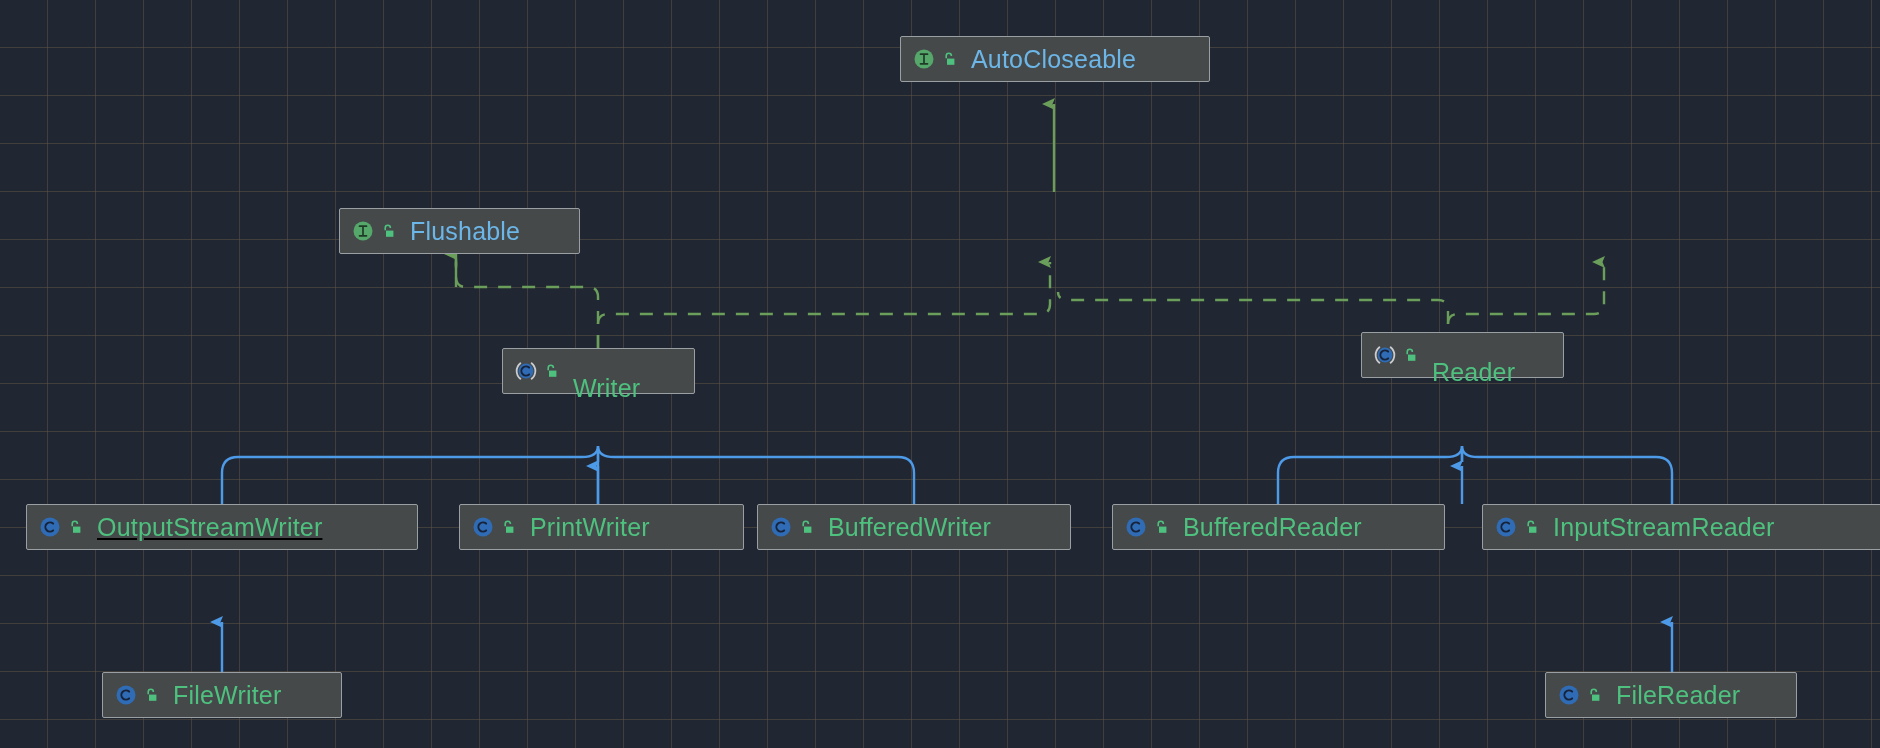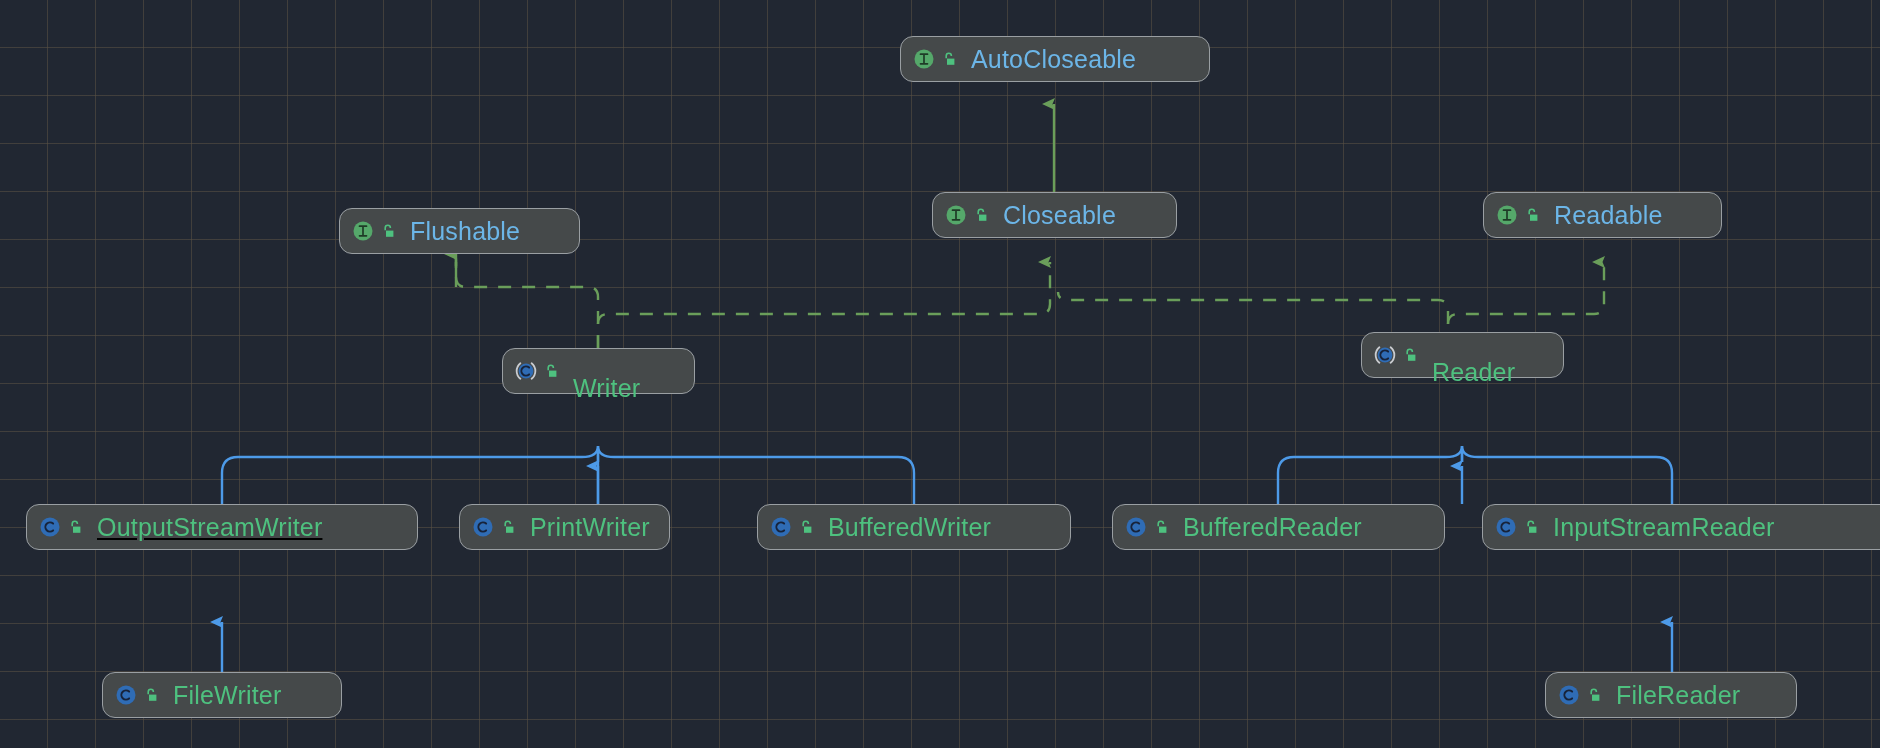--- a/index.html
+++ b/index.html
@@ -28,21 +28,21 @@
     height: 748px;
     pointer-events: none;
   }
   .node {
     position: absolute;
     display: flex;
     align-items: center;
     box-sizing: border-box;
     background: #45494a;
     border: 1px solid #9a9fa3;
-    border-radius: 13px;
+    border-radius: 2px;
     height: 46px;
     padding: 0 18px 0 12px;
     white-space: nowrap;
     z-index: 5;
     text-align: right;
   }
   .node .icon-stack {
     display: flex;
     align-items: center;
     margin-right: 14px;
@@ -140,47 +140,21 @@
         <path d="M7.5 6.2h7M7.5 15.8h7M11 6.2v9.6" stroke="#1f3b27" stroke-width="1.7" fill="none" stroke-linecap="round"></path>
       </svg>
       <svg class="lock-icon" viewBox="0 0 15 15">
         <path d="M4.2 6.2V3.9a2.6 2.6 0 0 1 5.2 0" fill="none" stroke="#4ec17f" stroke-width="1.6"></path>
         <rect x="5.0" y="6.6" width="7.4" height="6.2" fill="#4ec17f"></rect>
       </svg>
     </span>
     <span class="node-label">Flushable</span>
   </div>
 
-  <div class="node type-interface" style="left: 932px; top: 192px; width: 245px;">
-    <span class="icon-stack">
-      <svg class="kind-icon" viewBox="0 0 22 22">
-        <circle cx="11" cy="11" r="9.5" fill="#55a86a"></circle>
-        <path d="M7.5 6.2h7M7.5 15.8h7M11 6.2v9.6" stroke="#1f3b27" stroke-width="1.7" fill="none" stroke-linecap="round"></path>
-      </svg>
-      <svg class="lock-icon" viewBox="0 0 15 15">
-        <path d="M4.2 6.2V3.9a2.6 2.6 0 0 1 5.2 0" fill="none" stroke="#4ec17f" stroke-width="1.6"></path>
-        <rect x="5.0" y="6.6" width="7.4" height="6.2" fill="#4ec17f"></rect>
-      </svg>
-    </span>
-    <span class="node-label">Closeable</span>
-  </div>
-
-  <div class="node type-interface" style="left: 1483px; top: 192px; width: 239px;">
-    <span class="icon-stack">
-      <svg class="kind-icon" viewBox="0 0 22 22">
-        <circle cx="11" cy="11" r="9.5" fill="#55a86a"></circle>
-        <path d="M7.5 6.2h7M7.5 15.8h7M11 6.2v9.6" stroke="#1f3b27" stroke-width="1.7" fill="none" stroke-linecap="round"></path>
-      </svg>
-      <svg class="lock-icon" viewBox="0 0 15 15">
-        <path d="M4.2 6.2V3.9a2.6 2.6 0 0 1 5.2 0" fill="none" stroke="#4ec17f" stroke-width="1.6"></path>
-        <rect x="5.0" y="6.6" width="7.4" height="6.2" fill="#4ec17f"></rect>
-      </svg>
-    </span>
-    <span class="node-label">Readable</span>
-  </div>
+
 
   <div class="node type-abstract" style="left: 502px; top: 348px; width: 193px;">
     <span class="icon-stack">
       <svg class="kind-icon" viewBox="0 0 22 22">
         <path d="M5.4 3.2A10 10 0 0 0 5.4 18.8" fill="none" stroke="#c9ccd0" stroke-width="1.8" stroke-linecap="round"></path>
         <path d="M16.6 3.2A10 10 0 0 1 16.6 18.8" fill="none" stroke="#c9ccd0" stroke-width="1.8" stroke-linecap="round"></path>
         <circle cx="11" cy="11" r="7.4" fill="#2f6cb5"></circle>
         <path d="M14.1 7.6a4.6 4.6 0 1 0 0 6.8" fill="none" stroke="#17233a" stroke-width="2" stroke-linecap="round"></path>
       </svg>
       <svg class="lock-icon" viewBox="0 0 15 15">
@@ -214,21 +188,21 @@
         <path d="M14.1 7.6a4.6 4.6 0 1 0 0 6.8" fill="none" stroke="#17233a" stroke-width="2" stroke-linecap="round"></path>
       </svg>
       <svg class="lock-icon" viewBox="0 0 15 15">
         <path d="M4.2 6.2V3.9a2.6 2.6 0 0 1 5.2 0" fill="none" stroke="#4ec17f" stroke-width="1.6"></path>
         <rect x="5.0" y="6.6" width="7.4" height="6.2" fill="#4ec17f"></rect>
       </svg>
     </span>
     <span class="node-label">OutputStreamWriter</span>
   </div>
 
-  <div class="node type-class" style="left: 459px; top: 504px; width: 211px;">
+  <div class="node type-class" style="left: 459px; top: 504px; width: 285px;">
     <span class="icon-stack">
       <svg class="kind-icon" viewBox="0 0 22 22">
         <circle cx="11" cy="11" r="9.5" fill="#2f6cb5"></circle>
         <path d="M14.1 7.6a4.6 4.6 0 1 0 0 6.8" fill="none" stroke="#17233a" stroke-width="2" stroke-linecap="round"></path>
       </svg>
       <svg class="lock-icon" viewBox="0 0 15 15">
         <path d="M4.2 6.2V3.9a2.6 2.6 0 0 1 5.2 0" fill="none" stroke="#4ec17f" stroke-width="1.6"></path>
         <rect x="5.0" y="6.6" width="7.4" height="6.2" fill="#4ec17f"></rect>
       </svg>
     </span>

